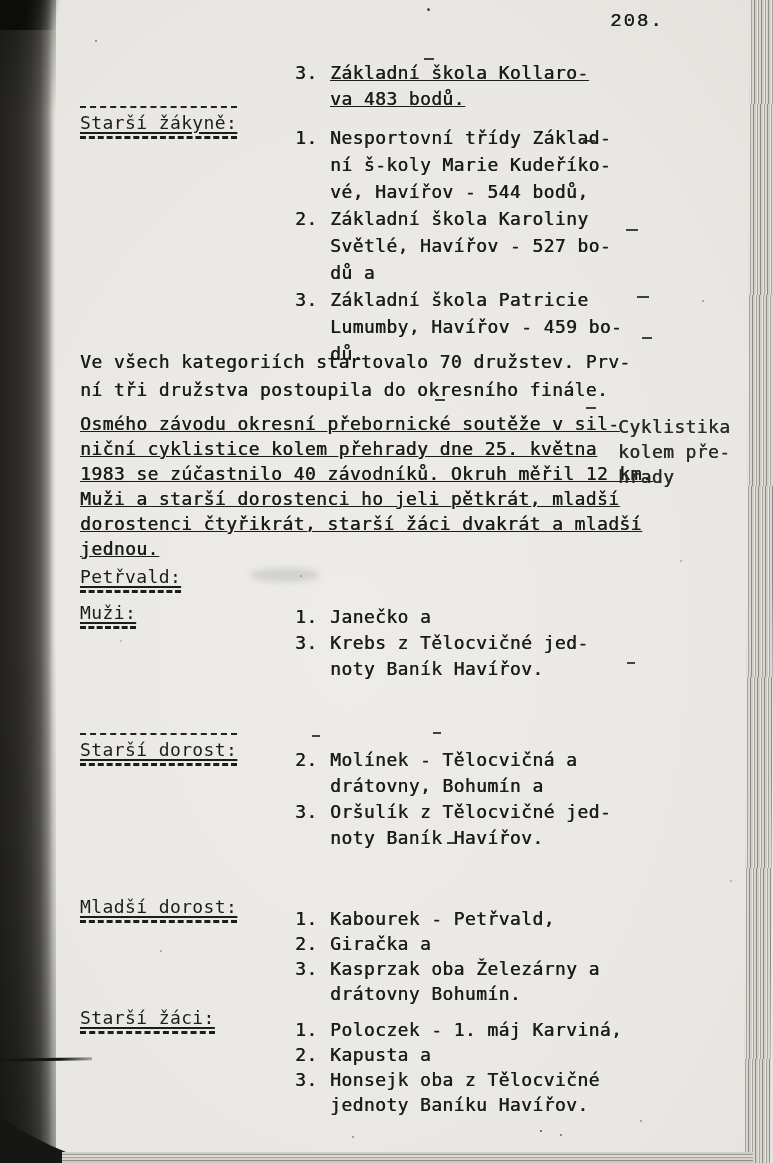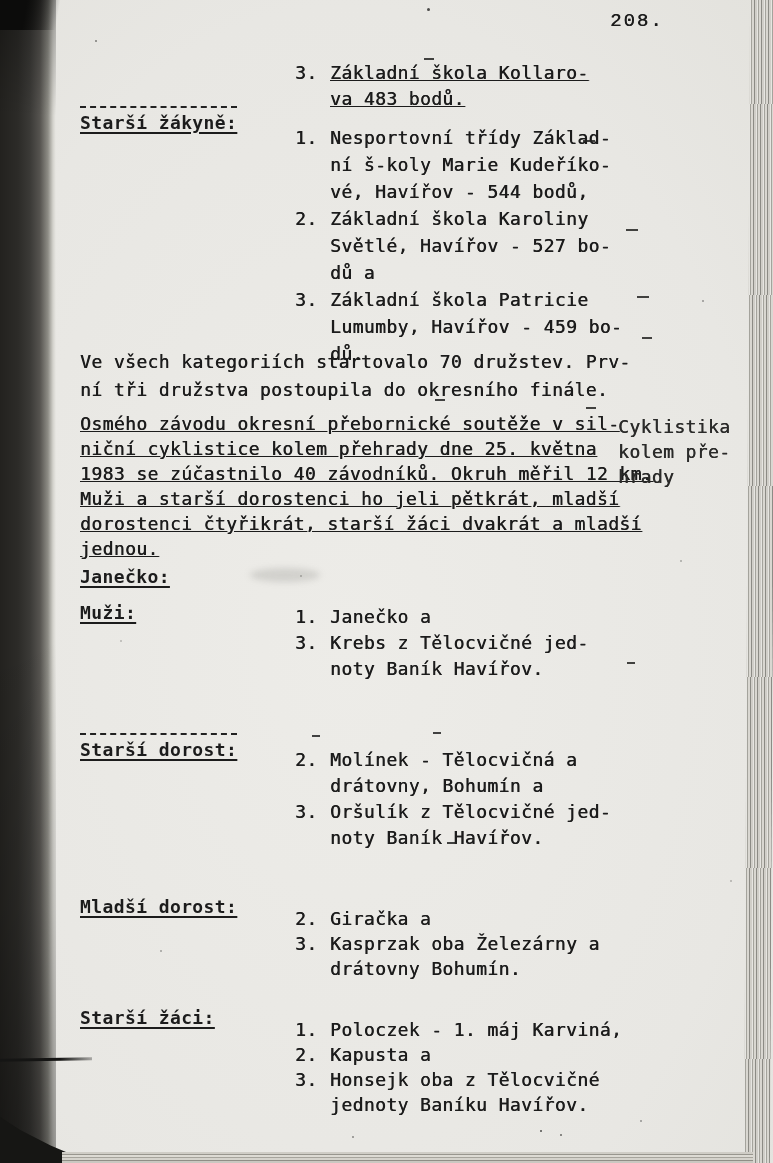--- a/index.html
+++ b/index.html
@@ -5,22 +5,22 @@
   html,body{margin:0;padding:0;}
   body{width:773px;height:1163px;position:relative;overflow:hidden;
        background:#e9e8e4;font-family:"DejaVu Sans Mono","Liberation Mono",monospace;}
   .page{position:absolute;inset:0;
         background:radial-gradient(ellipse at 45% 55%, #edece8 0%, #e8e7e3 70%, #e3e2dd 100%);}
   .txt{position:absolute;white-space:nowrap;color:#1c1c1c;font-size:18px;
        letter-spacing:0.4px;text-shadow:0.45px 0 0 currentColor;}
   .lh25{line-height:25px}.lh26{line-height:26px}.lh27{line-height:27px}.lh28{line-height:28px}
   .item{padding-left:35px;}
   .num{display:inline-block;width:35px;margin-left:-35px;}
-  .label{position:absolute;display:inline-flex;flex-direction:row;color:#1c1c1c;
-         font-size:18px;letter-spacing:0.4px;font-weight:bold;white-space:nowrap;line-height:20px;}
+  .label{position:absolute;display:inline-flex;flex-direction:column;color:#1c1c1c;
+         font-size:18px;letter-spacing:0.4px;font-weight:normal;white-space:nowrap;line-height:20px;}
   .label-text{text-decoration:underline;text-decoration-thickness:2px;text-underline-offset:3px;}
   .dash-under{display:block;border-top:3px dashed #1c1c1c;margin-top:3px;width:100%;}
   .dash-over{position:absolute;top:-7px;left:0;width:100%;border-top:2px dashed #222;}
   .pgnum{font-size:19px;letter-spacing:2px;font-family:Liberation Mono, monospace;}
   
   .band-left{position:absolute;left:0;top:0;bottom:0;width:56px;
      background:linear-gradient(180deg,rgba(0,0,0,.30) 0%,rgba(0,0,0,0) 10% 55%,rgba(0,0,0,.12) 78%,rgba(0,0,0,.35) 100%),
                 linear-gradient(90deg,#23221f 0px,#2c2b28 18px,#3b3a37 30px,#565450 40px,#8e8d86 48px,#d3d2cc 53px,#e9e8e4 56px);}
   .corner-tl{position:absolute;left:0;top:0;width:66px;height:30px;
      background:linear-gradient(100deg,#0c0c0b 38%,rgba(12,12,11,0) 85%);}
@@ -101,21 +101,21 @@
     <div>jednou.</div>
   </div>
 
   <div class="txt lh25" style="left:618px;top:414px;color:#2b2b2a;">
     <div>Cyklistika</div>
     <div>kolem pře-</div>
     <div>hrady</div>
   </div>
 
   <div class="label" style="left:80px;top:567px;">
-    <span class="label-text">Janečko:</span>
+    <span class="label-text">Petřvald:</span>
     <span class="dash-under"></span>
   </div>
 
   <div class="label" style="left:80px;top:603px;">
     <span class="label-text">Muži:</span>
     <span class="dash-under"></span>
   </div>
   <div class="txt lh26" style="left:295px;top:604px;">
     <div class="item">
       <span class="num">1.</span><span>Janečko a</span>
@@ -140,20 +140,23 @@
       <span class="num">3.</span><span>Oršulík z Tělocvičné jed-</span>
       <div>noty Baník Havířov.</div>
     </div>
   </div>
 
   <div class="label" style="left:80px;top:897px;">
     <span class="label-text">Mladší dorost:</span>
     <span class="dash-under"></span>
   </div>
   <div class="txt lh25" style="left:295px;top:906px;">
+    <div class="item">
+      <span class="num">1.</span><span>Kabourek - Petřvald,</span>
+    </div>
     <div class="item">
       <span class="num">2.</span><span>Giračka a</span>
     </div>
     <div class="item">
       <span class="num">3.</span><span>Kasprzak oba Železárny a</span>
       <div>drátovny Bohumín.</div>
     </div>
   </div>
 
   <div class="label" style="left:80px;top:1008px;">

